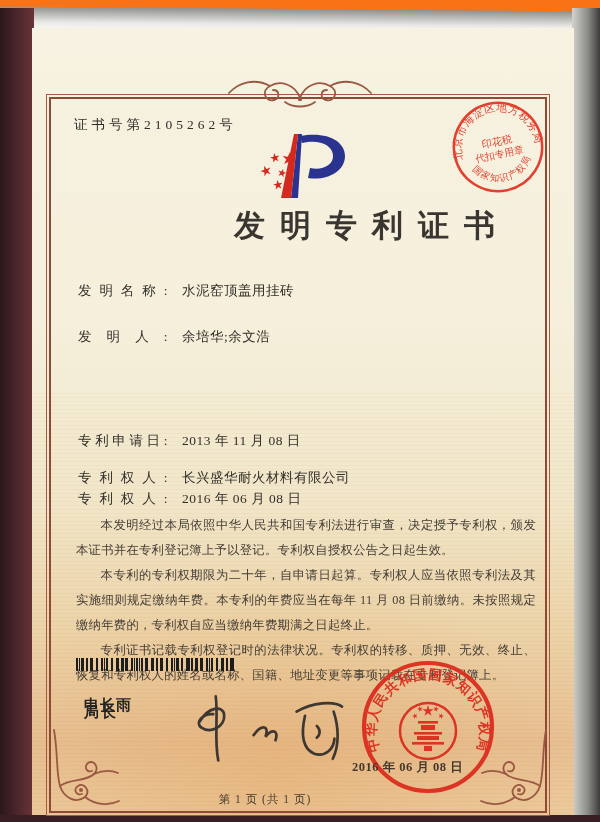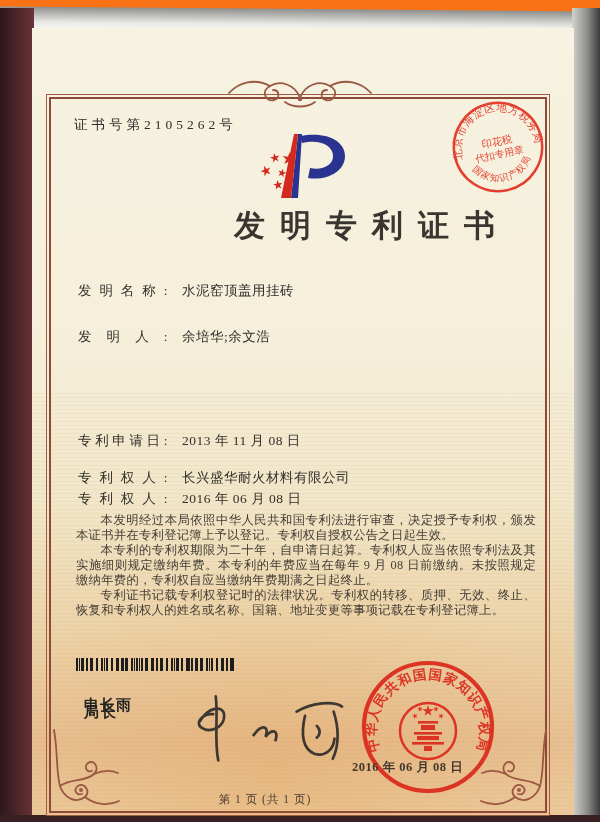--- a/index.html
+++ b/index.html
@@ -27,21 +27,21 @@
   .orn{position:absolute;z-index:6;}
   
   .cert-no{position:absolute;left:74px;top:116px;z-index:10;font-size:13.5px;letter-spacing:4px;color:#2f2c29;}
   .logo{position:absolute;left:242px;top:128px;z-index:10;}
   .title{position:absolute;left:90px;top:205px;width:420px;z-index:10;text-align:right;
     font-size:31px;font-weight:600;letter-spacing:15px;text-indent:15px;color:#393530;}
   .frow{position:absolute;left:78px;z-index:10;font-size:13.5px;color:#33302b;letter-spacing:.5px;white-space:nowrap;}
   .flabel{display:inline-block;width:90px;text-align:justify;text-align-last:justify;}
   .fval{margin-left:14px;}
   .body-text{position:absolute;left:76px;top:513px;width:460px;z-index:10;
-    font-size:12.3px;line-height:15px;color:#423c35;letter-spacing:.3px;text-align:justify;}
+    font-size:12.3px;line-height:25px;color:#423c35;letter-spacing:.3px;text-align:justify;}
   .body-text p{margin:0;text-indent:2em;}
   .barcode{position:absolute;left:76px;top:658px;width:158px;height:13px;z-index:10;
     background-image:
       repeating-linear-gradient(90deg,#1d1d1d 0 2px,rgba(0,0,0,0) 2px 5px),
       repeating-linear-gradient(90deg,#1d1d1d 0 1px,rgba(0,0,0,0) 1px 7px),
       repeating-linear-gradient(90deg,rgba(0,0,0,0) 0 3px,#1d1d1d 3px 4px,rgba(0,0,0,0) 4px 11px);}
   .signer-title{position:absolute;left:84px;top:703px;z-index:10;font-family:"Liberation Sans","DejaVu Sans",sans-serif;
     font-weight:bold;font-size:15px;color:#242424;letter-spacing:2px;}
   .signer-name{position:absolute;left:84px;top:696px;z-index:10;font-family:"Liberation Sans","DejaVu Sans",sans-serif;
     font-weight:bold;font-size:15px;color:#242424;letter-spacing:1px;}
@@ -164,21 +164,21 @@
   <div class="frow" style="top:449px;margin-top:20px;">
     <span class="flabel">专利权人:</span><span class="fval">长兴盛华耐火材料有限公司</span>
   </div>
   <div class="frow" style="top:490px;">
     <span class="flabel">专利权人:</span><span class="fval">2016 年 06 月 08 日</span>
   </div>
 
   
   <div class="body-text">
     <p>本发明经过本局依照中华人民共和国专利法进行审查，决定授予专利权，颁发本证书并在专利登记簿上予以登记。专利权自授权公告之日起生效。</p>
-    <p>本专利的专利权期限为二十年，自申请日起算。专利权人应当依照专利法及其实施细则规定缴纳年费。本专利的年费应当在每年 9 月 08 日前缴纳。未按照规定缴纳年费的，专利权自应当缴纳年费期满之日起终止。</p>
+    <p>本专利的专利权期限为二十年，自申请日起算。专利权人应当依照专利法及其实施细则规定缴纳年费。本专利的年费应当在每年 11 月 08 日前缴纳。未按照规定缴纳年费的，专利权自应当缴纳年费期满之日起终止。</p>
     <p>专利证书记载专利权登记时的法律状况。专利权的转移、质押、无效、终止、恢复和专利权人的姓名或名称、国籍、地址变更等事项记载在专利登记簿上。</p>
   </div>
 
   
   <div class="barcode"></div>
 
   
   <div class="signer-title">局长</div>
   <div class="signer-name">申长雨</div>
 

